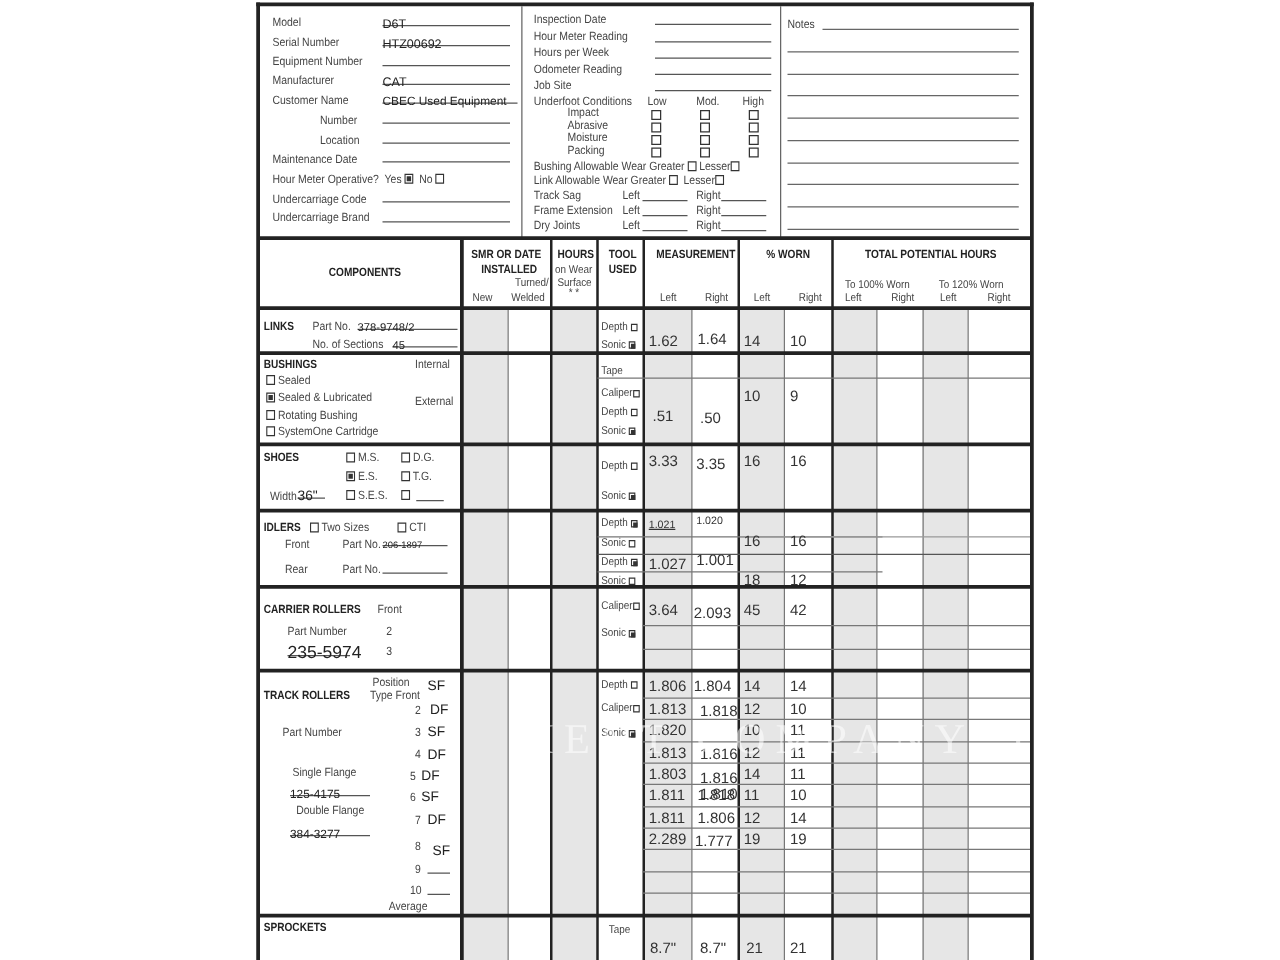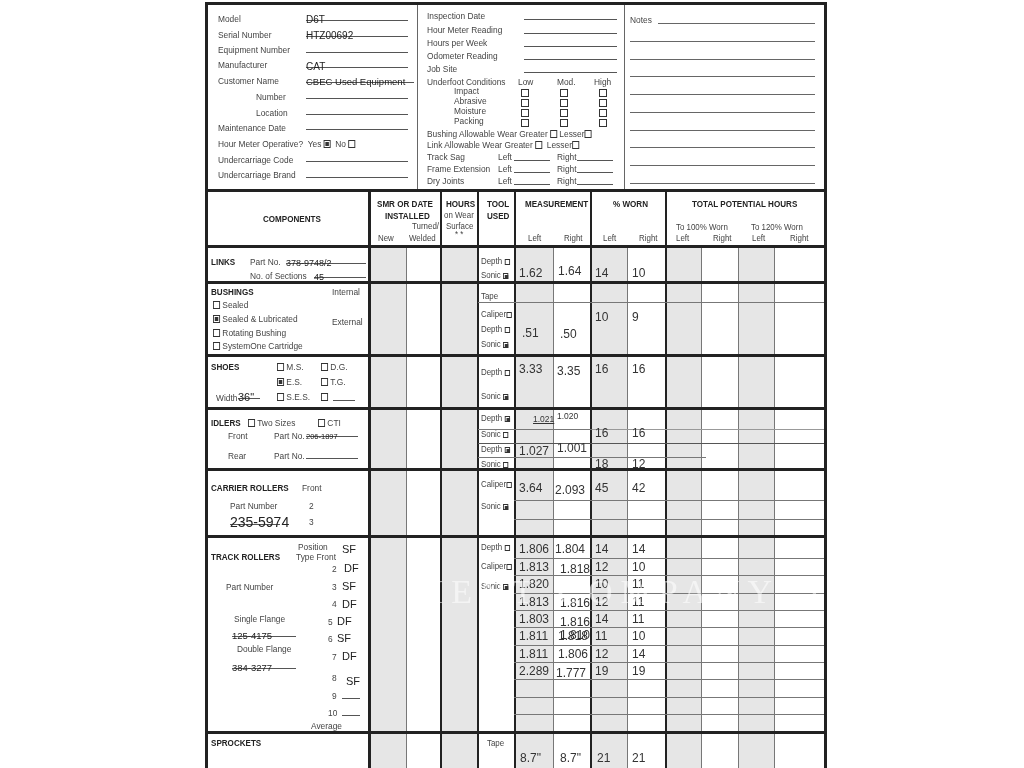--- a/index.html
+++ b/index.html
@@ -300,21 +300,21 @@
     <div class="uline" style="left:98px;top:420px;width:52px;"><span class="val" style="font-size:7.5px;">206-1897</span></div>
     <div class="abs lbl" style="left:20px;top:445px;">Rear</div>
     <div class="abs lbl" style="left:66px;top:445px;">Part No.</div>
     <div class="uline" style="left:98px;top:442px;width:52px;"></div>
 
     <div class="abs tool" style="left:273px;top:408px;"><span>Depth</span> <span class="cb on" style="width:6px;height:6px;"></span></div>
     <div class="abs tool" style="left:273px;top:424px;"><span>Sonic</span> <span class="cb" style="width:6px;height:6px;"></span></div>
     <div class="abs tool" style="left:273px;top:439px;"><span>Depth</span> <span class="cb on" style="width:6px;height:6px;"></span></div>
     <div class="abs tool" style="left:273px;top:454px;"><span>Sonic</span> <span class="cb" style="width:6px;height:6px;"></span></div>
 
-    <div class="num small" style="left:325px;top:409px;text-decoration:underline;">1.021</div>
+    <div class="num small" style="left:311px;top:409px;text-decoration:underline;">1.021</div>
     <div class="num small" style="left:349px;top:406px;">1.020</div>
     <div class="num" style="left:387px;top:421px;">16</div>
     <div class="num" style="left:424px;top:421px;">16</div>
     <div class="num" style="left:311px;top:439px;">1.027</div>
     <div class="num" style="left:349px;top:436px;">1.001</div>
     <div class="num" style="left:387px;top:452px;">18</div>
     <div class="num" style="left:424px;top:452px;">12</div>
   </div>
 
   <div>

